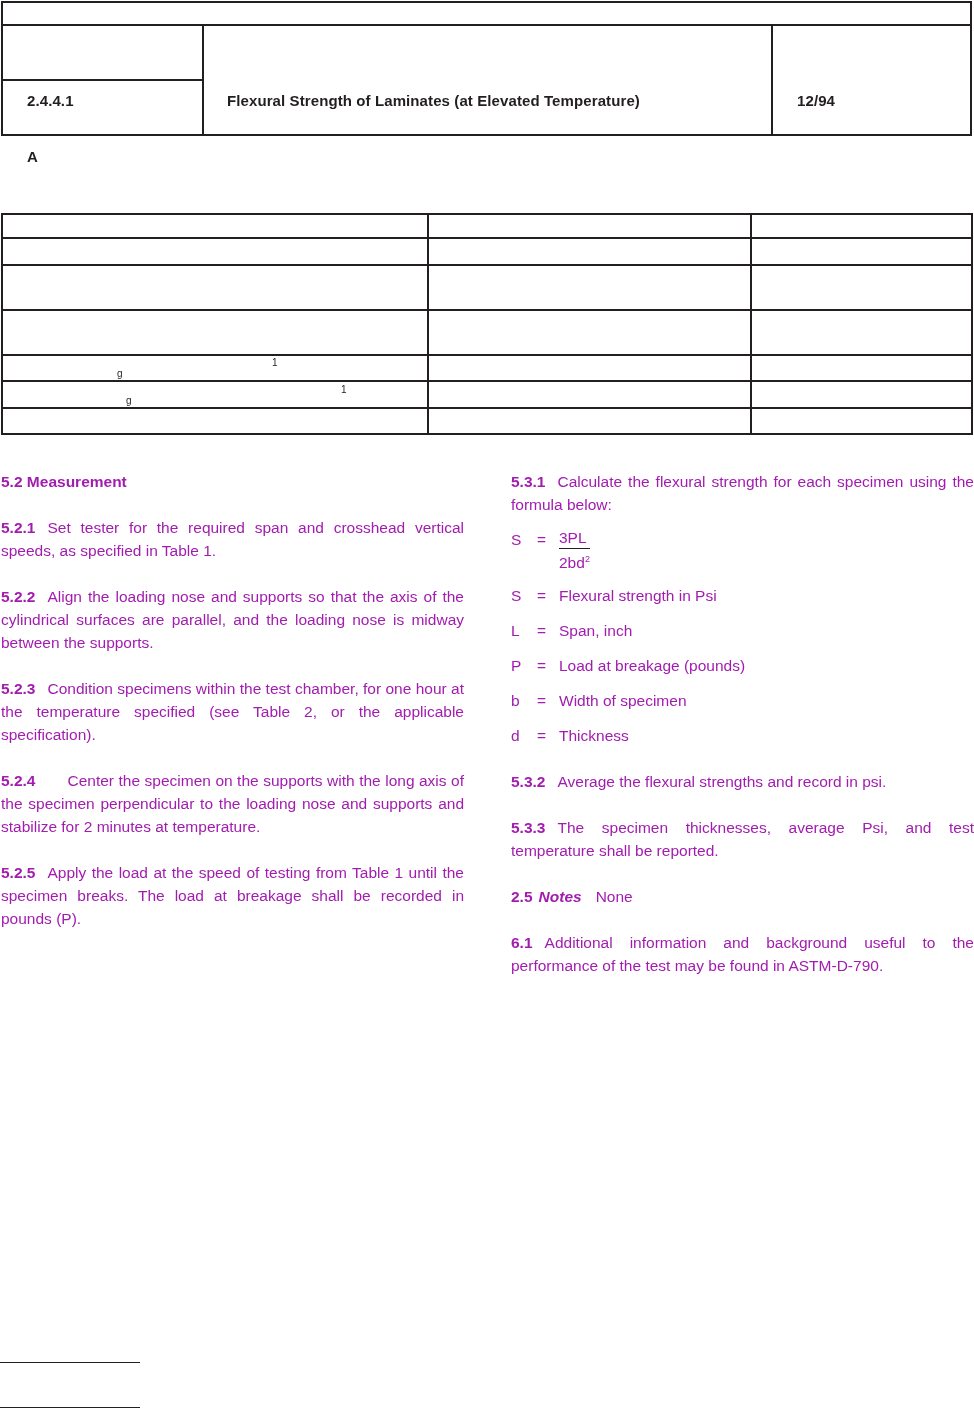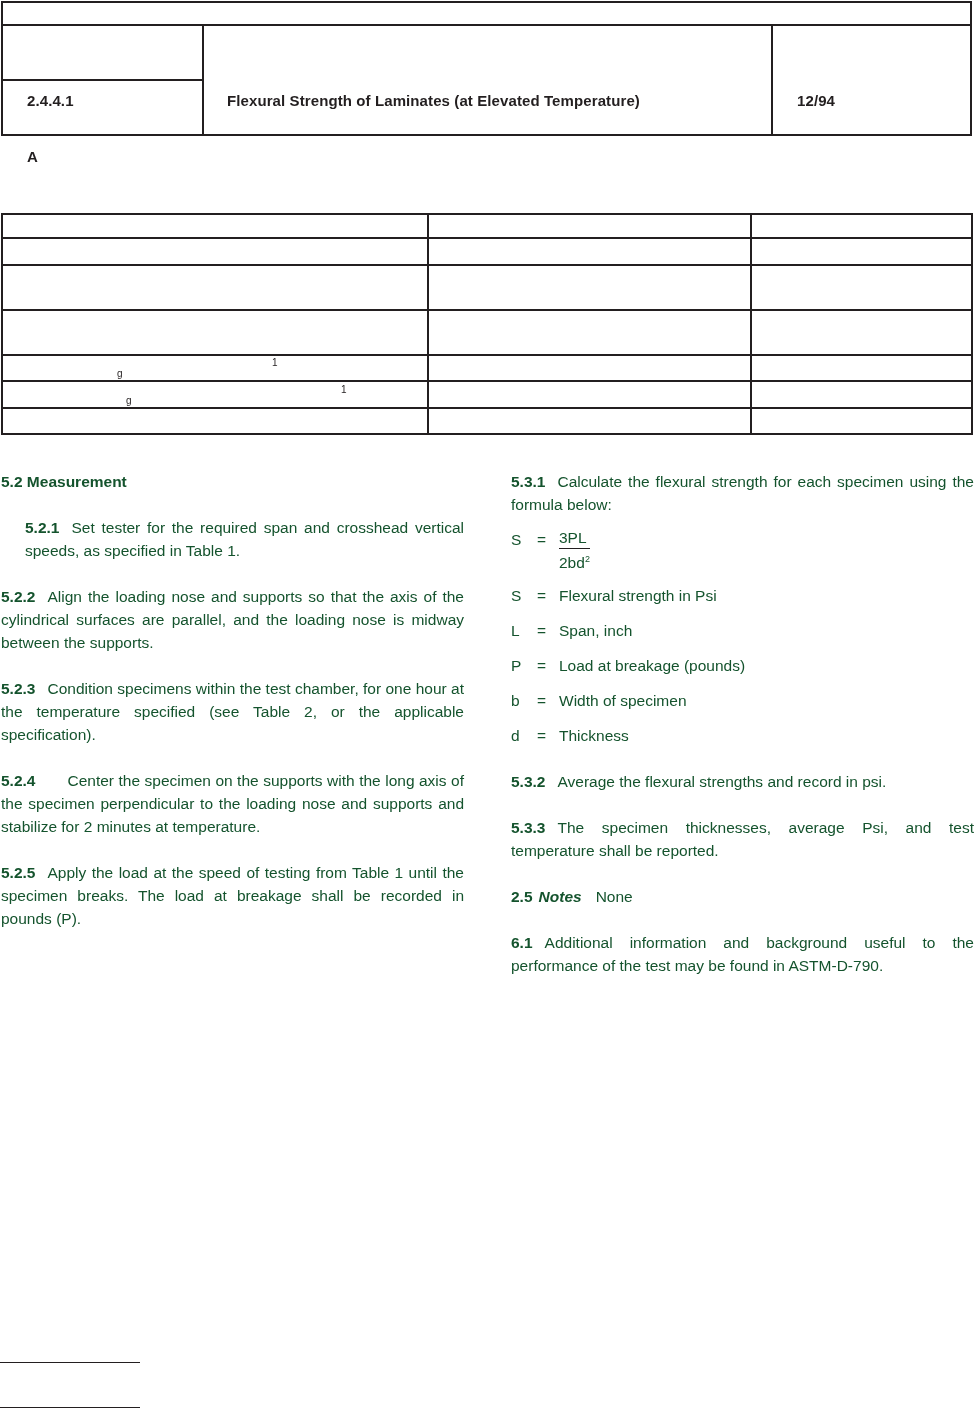--- a/index.html
+++ b/index.html
@@ -17,21 +17,21 @@
 
   
   .tbl { left: 1px; top: 213px; width: 972px; border-collapse: collapse; }
   .tbl td { border: 2px solid #231f20; padding: 0; position: relative; font-size: 10px; font-family: "Liberation Sans", sans-serif; }
   .tbl td.c1 { width: 427px; }
   .tbl td.c2 { width: 323px; }
   .tbl td.c3 { width: 220px; }
   .glyph { position: absolute; font-size: 10px; line-height: 10px; color: #231f20; }
 
   
-  .col { font-size: 15.5px; line-height: 23px; color: #14532d; }
+  .col { font-size: 15.5px; line-height: 23px; color: #a21caf; }
   .col p { margin: 0; text-align: justify; }
   .num { font-weight: bold; margin-right: 12px; }
   .h { font-weight: bold; }
   .lbl { display: inline-block; width: 26px; }
   .eq { display: inline-block; width: 22px; }
   .frac { display: inline-block; vertical-align: top; line-height: 20px; }
   .frac .n { display: block; }
   .frac .d { display: block; border-top: 1.5px solid #231f20; }
   sup { font-size: 9px; vertical-align: 6px; }
 
@@ -92,21 +92,21 @@
     <td class="c1"></td>
     <td class="c2"></td>
     <td class="c3"></td>
   </tr>
 </tbody>
   </table>
 
 <div class="abs col" style="left:1px; top:470px; width:463px;">
   <p class="h" style="margin-bottom:23px;">5.2  Measurement</p>
 
-  <p style="margin-bottom:23px;padding-left:24px;">
+  <p style="margin-bottom:23px;">
     <span class="num">5.2.1</span><span>Set tester for the required span and crosshead vertical speeds, as specified in Table 1.</span>
   </p>
 
   <p style="margin-bottom:23px;">
     <span class="num">5.2.2</span><span>Align the loading nose and supports so that the axis of the cylindrical surfaces are parallel, and the loading nose is midway between the supports.</span>
   </p>
 
   <p style="margin-bottom:23px;">
     <span class="num">5.2.3</span><span>Condition specimens within the test chamber, for one hour at the temperature specified (see Table 2, or the applicable specification).</span>
   </p>

